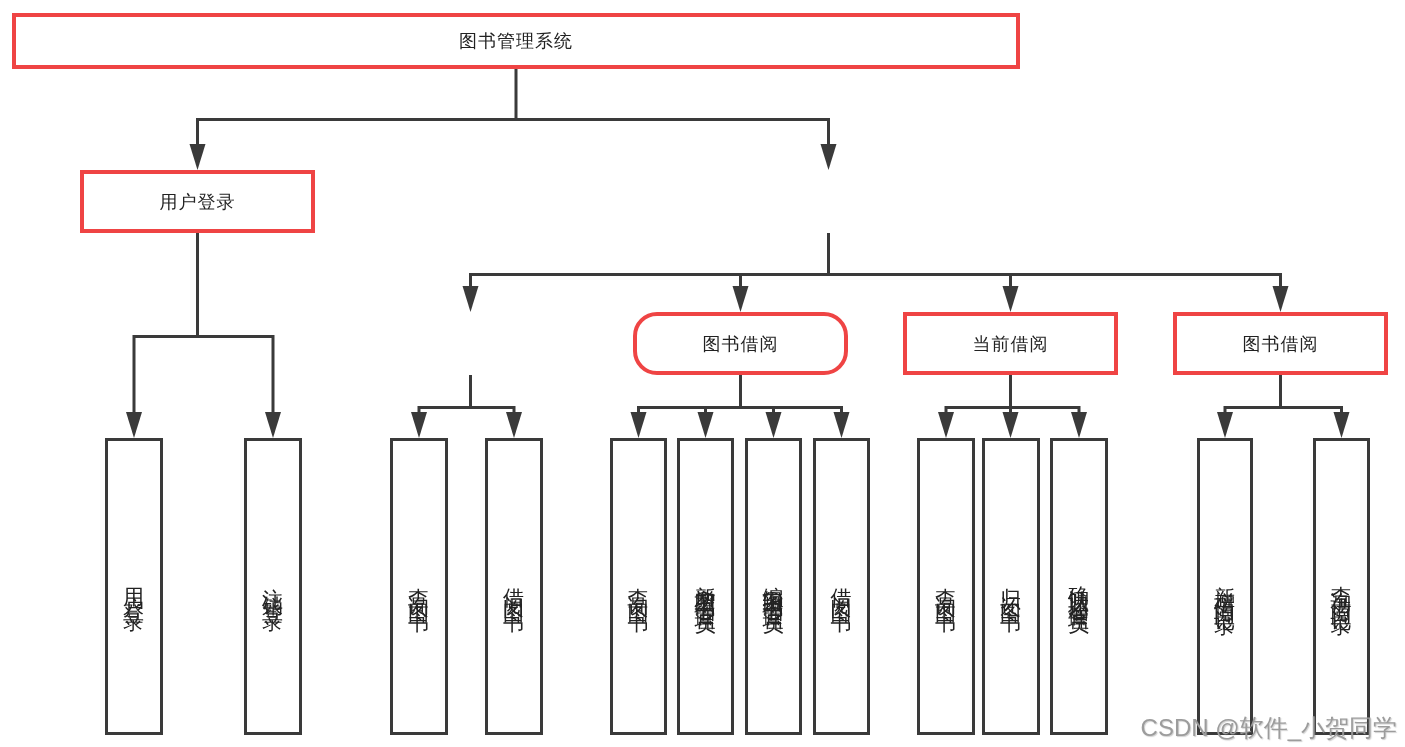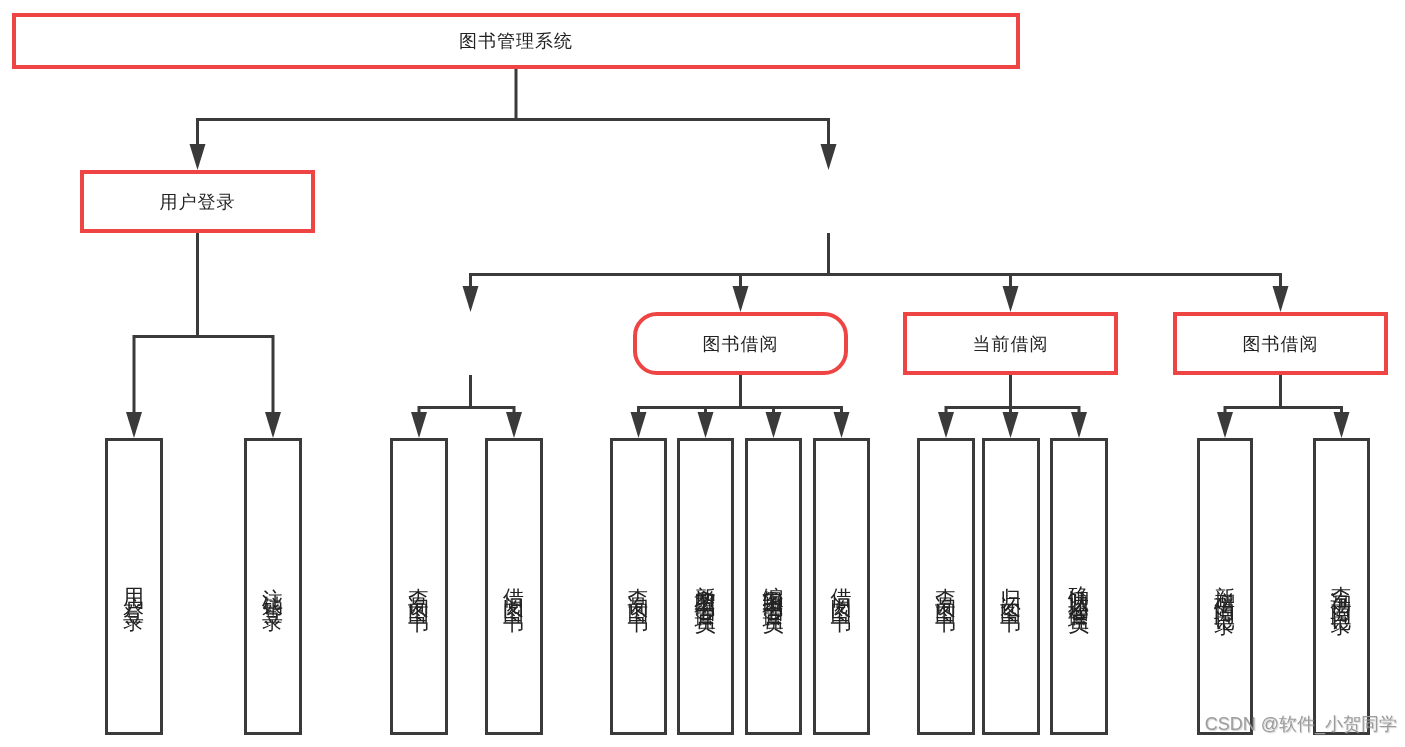--- a/index.html
+++ b/index.html
@@ -30,21 +30,21 @@
     writing-mode:vertical-rl;
     text-orientation:mixed;
     font-size:21px;color:#222222;
     letter-spacing:8px;
     line-height:1;
     z-index:1;
   }
   .watermark{
     position:absolute;
     right:8px;top:712px;
-    font-size:18px;
+    font-size:24px;
     color:#9c9c9c;
     text-shadow:1px 1px 1px rgba(120,120,120,0.35);
     z-index:2;
     white-space:nowrap;
   }
 </style>
 </head>
 <body>
 
 <div id="canvas">

